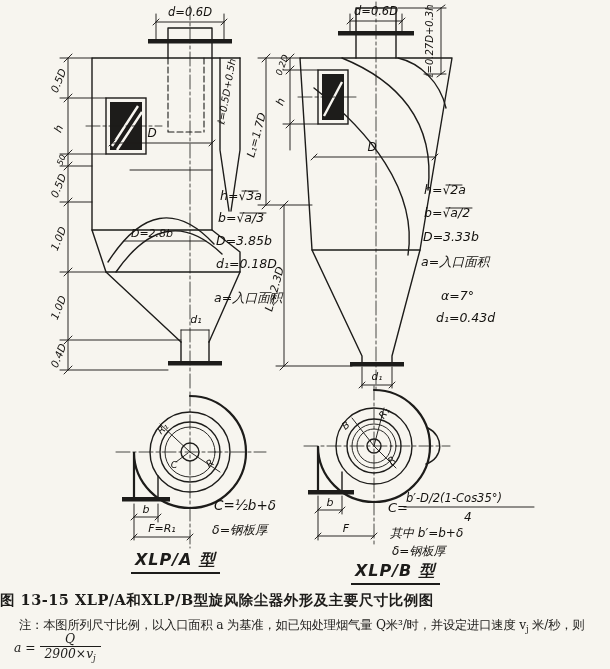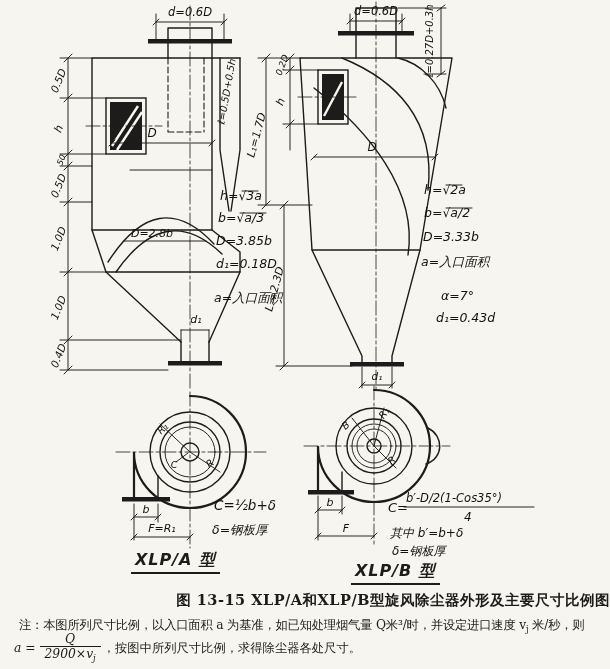--- a/index.html
+++ b/index.html
@@ -14,21 +14,21 @@
   .dash{stroke-dasharray:6 3;stroke-width:1.1}
   .cl{stroke-dasharray:14 3 3 3;stroke-width:0.8}
   .solid{fill:#1d1c1a;stroke:none}
   .wht{stroke:#f8f6f0;stroke-width:2.4;fill:none}
   text{fill:#14120f;font-family:"DejaVu Sans", sans-serif;font-style:italic}
   
   .cap{position:absolute;font:bold italic 16px "DejaVu Sans", sans-serif;
        border-bottom:2.5px solid #1d1c1a;padding:0 4px 1px 4px;letter-spacing:1px}
   #cap-a{left:131px;top:550px}
   #cap-b{left:351px;top:561px}
-  #fig-title{position:absolute;left:0;top:591px;width:610px;text-align:right;
+  #fig-title{position:absolute;left:0;top:591px;width:610px;text-align:left;
        font:600 14.5px "DejaVu Serif", serif;letter-spacing:0.5px}
   #note1{position:absolute;left:19px;top:617px;width:602px;
        font:12.3px "DejaVu Serif", serif;letter-spacing:-0.2px;white-space:nowrap}
   #note2{position:absolute;left:14px;top:632px;display:flex;align-items:center;
        font:12.3px "DejaVu Serif", serif}
   .eq-lhs{font-style:italic;margin-right:4px}
   .frac{display:inline-flex;flex-direction:column;align-items:center;
        font-style:italic;line-height:1.15;margin-right:2px}
   .frac .den{border-top:1.3px solid #1d1c1a;padding:0 5px}
   sub,.subj{font-size:8.5px}
@@ -197,14 +197,13 @@
 <div id="fig-title">图 13-15  XLP/A和XLP/B型旋风除尘器外形及主要尺寸比例图</div>
 
 <div id="note1"><span>注：本图所列尺寸比例，以入口面积 a 为基准，如已知处理烟气量 Q米³/时，并设定进口速度 v</span><sub>j</sub><span> 米/秒，则</span></div>
 
 <div id="note2">
   <span class="eq-lhs">a =</span>
   <span class="frac">
     <span class="num">Q</span>
     <span class="den"><span>2900×v</span><sub class="subj">j</sub></span>
   </span>
-  <span>，按图中所列尺寸比例，求得除尘器各处尺寸。</span>
 </div>
 
 </body></html>

